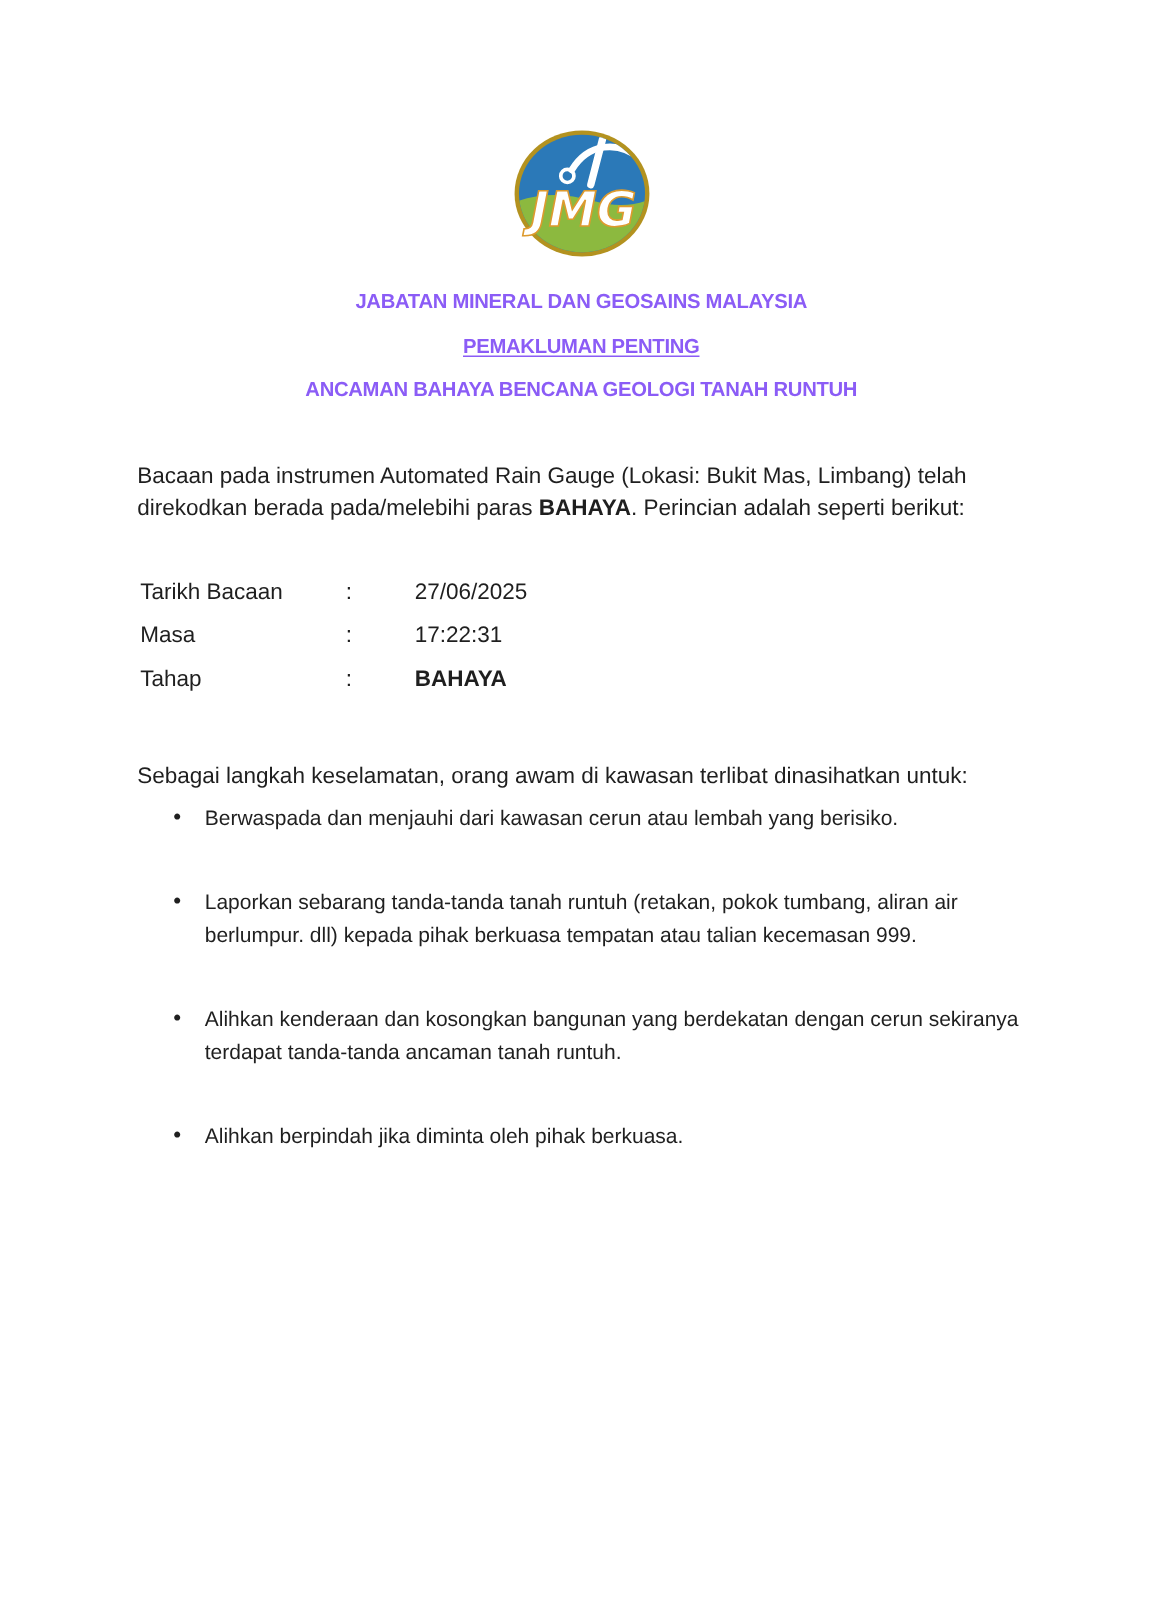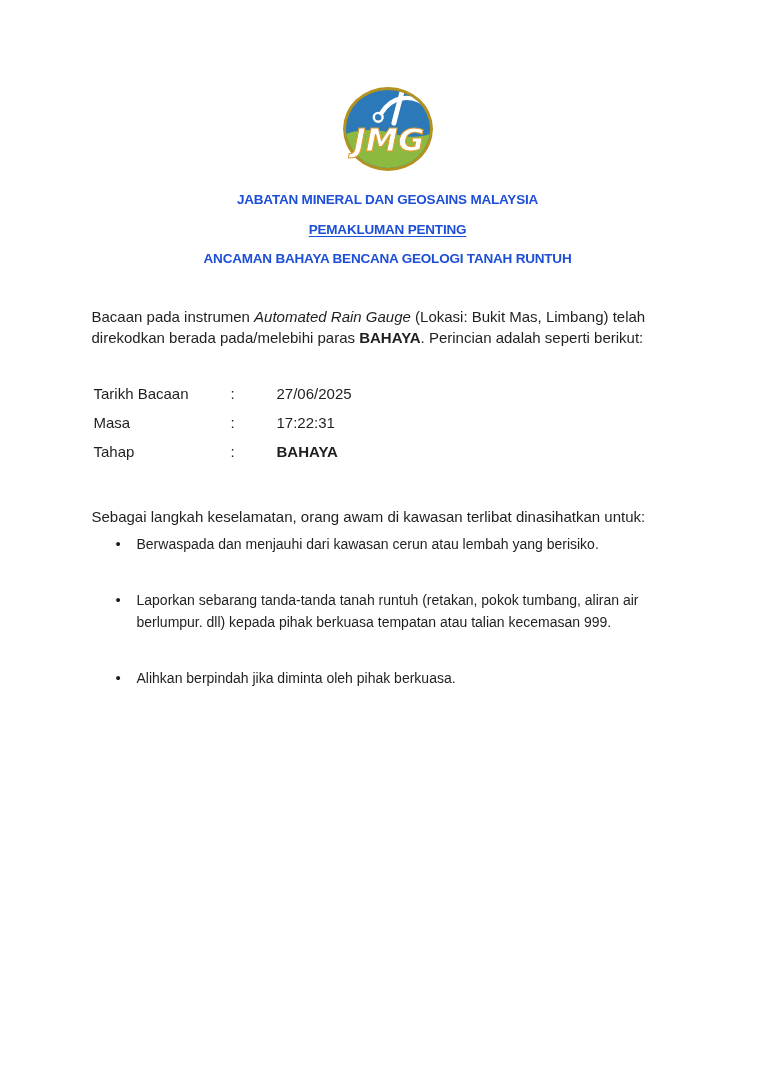--- a/index.html
+++ b/index.html
@@ -21,31 +21,31 @@
   .logo-wrap {
     padding-top: 86px;
     text-align: center;
   }
   .doc-h1, .doc-h2, .doc-h3 {
     text-align: center;
     font-weight: bold;
     font-size: 13.5px;
     line-height: 18px;
     letter-spacing: -0.2px;
-    color: #1d4ed8;
+    color: #8b5cf6;
   }
   .doc-h1 { margin-top: 15px; }
   .doc-h2 { margin-top: 12px; text-decoration: underline; text-underline-offset: 2px; text-align: center; }
   .doc-h3 { margin-top: 11px; }
   .intro {
     margin-top: 38px;
     font-size: 15px;
     line-height: 21px;
   }
-  .intro .italic { font-style: italic; }
+  .intro .italic { }
   .bold { font-weight: bold; }
   .details {
     margin-top: 36px;
     display: grid;
     grid-template-columns: 139px 46px 1fr;
     row-gap: 9px;
     font-size: 15px;
     line-height: 20px;
   }
   .d-label { padding-left: 2px; }
@@ -117,17 +117,18 @@
       <span class="d-label">Tahap</span>
       <span class="d-sep">:</span>
       <span class="d-val bold">BAHAYA</span>
     </div>
 
     <p class="advice-intro">Sebagai langkah keselamatan, orang awam di kawasan terlibat dinasihatkan untuk:</p>
 
     <ul class="advice-list">
       <li><span>Berwaspada dan menjauhi dari kawasan cerun atau lembah yang berisiko.</span></li>
       <li><span>Laporkan sebarang tanda-tanda tanah runtuh (retakan, pokok tumbang, aliran air berlumpur. dll) kepada pihak berkuasa tempatan atau talian kecemasan 999.</span></li>
+      <li><span>Alihkan kenderaan dan kosongkan bangunan yang berdekatan dengan cerun sekiranya terdapat tanda-tanda ancaman tanah runtuh.</span></li>
       <li><span>Alihkan berpindah jika diminta oleh pihak berkuasa.</span></li>
     </ul>
   </div>
 
 </div>
 
 </body></html>

